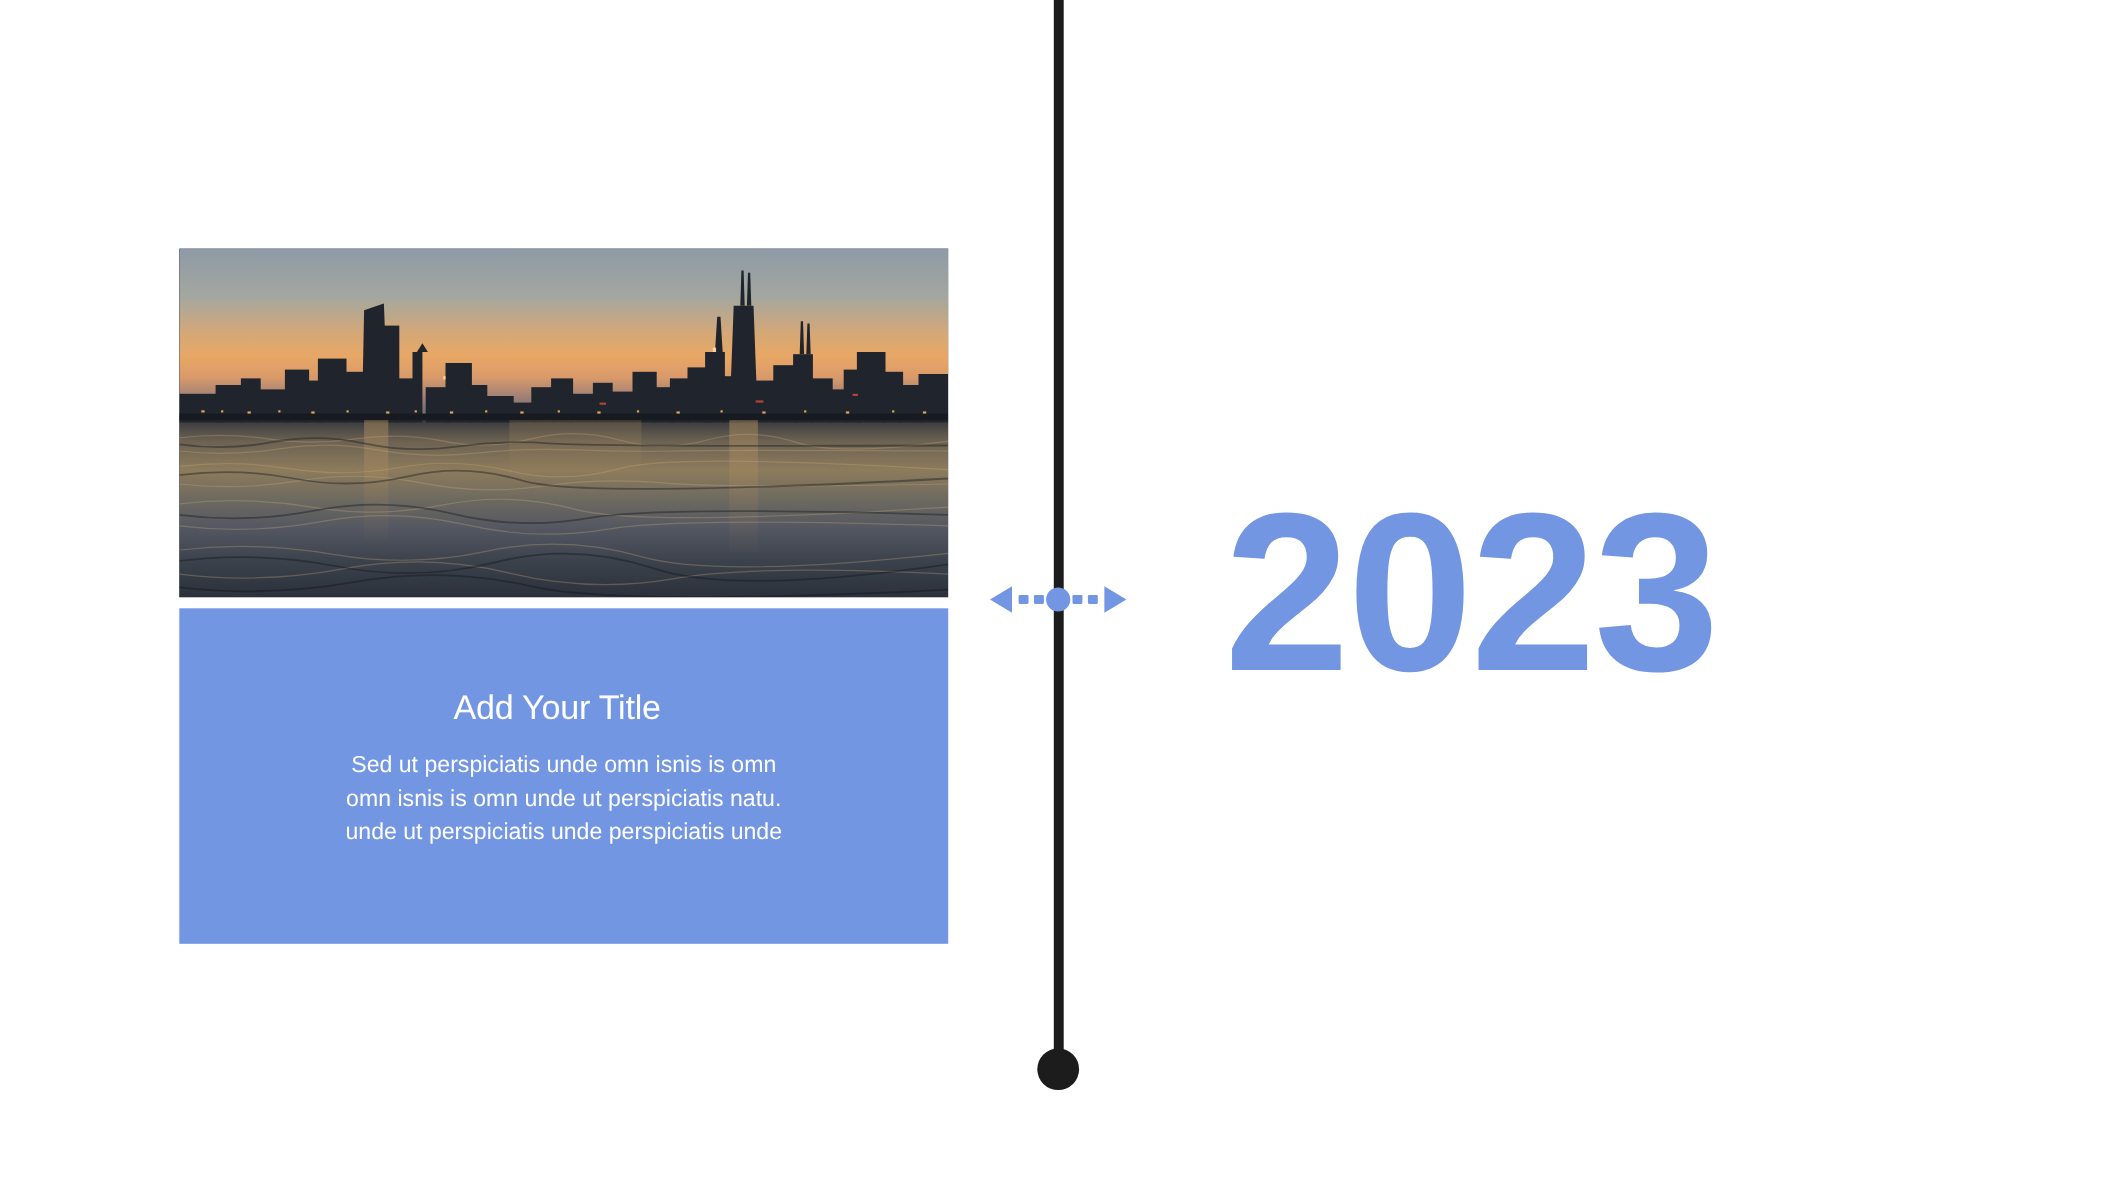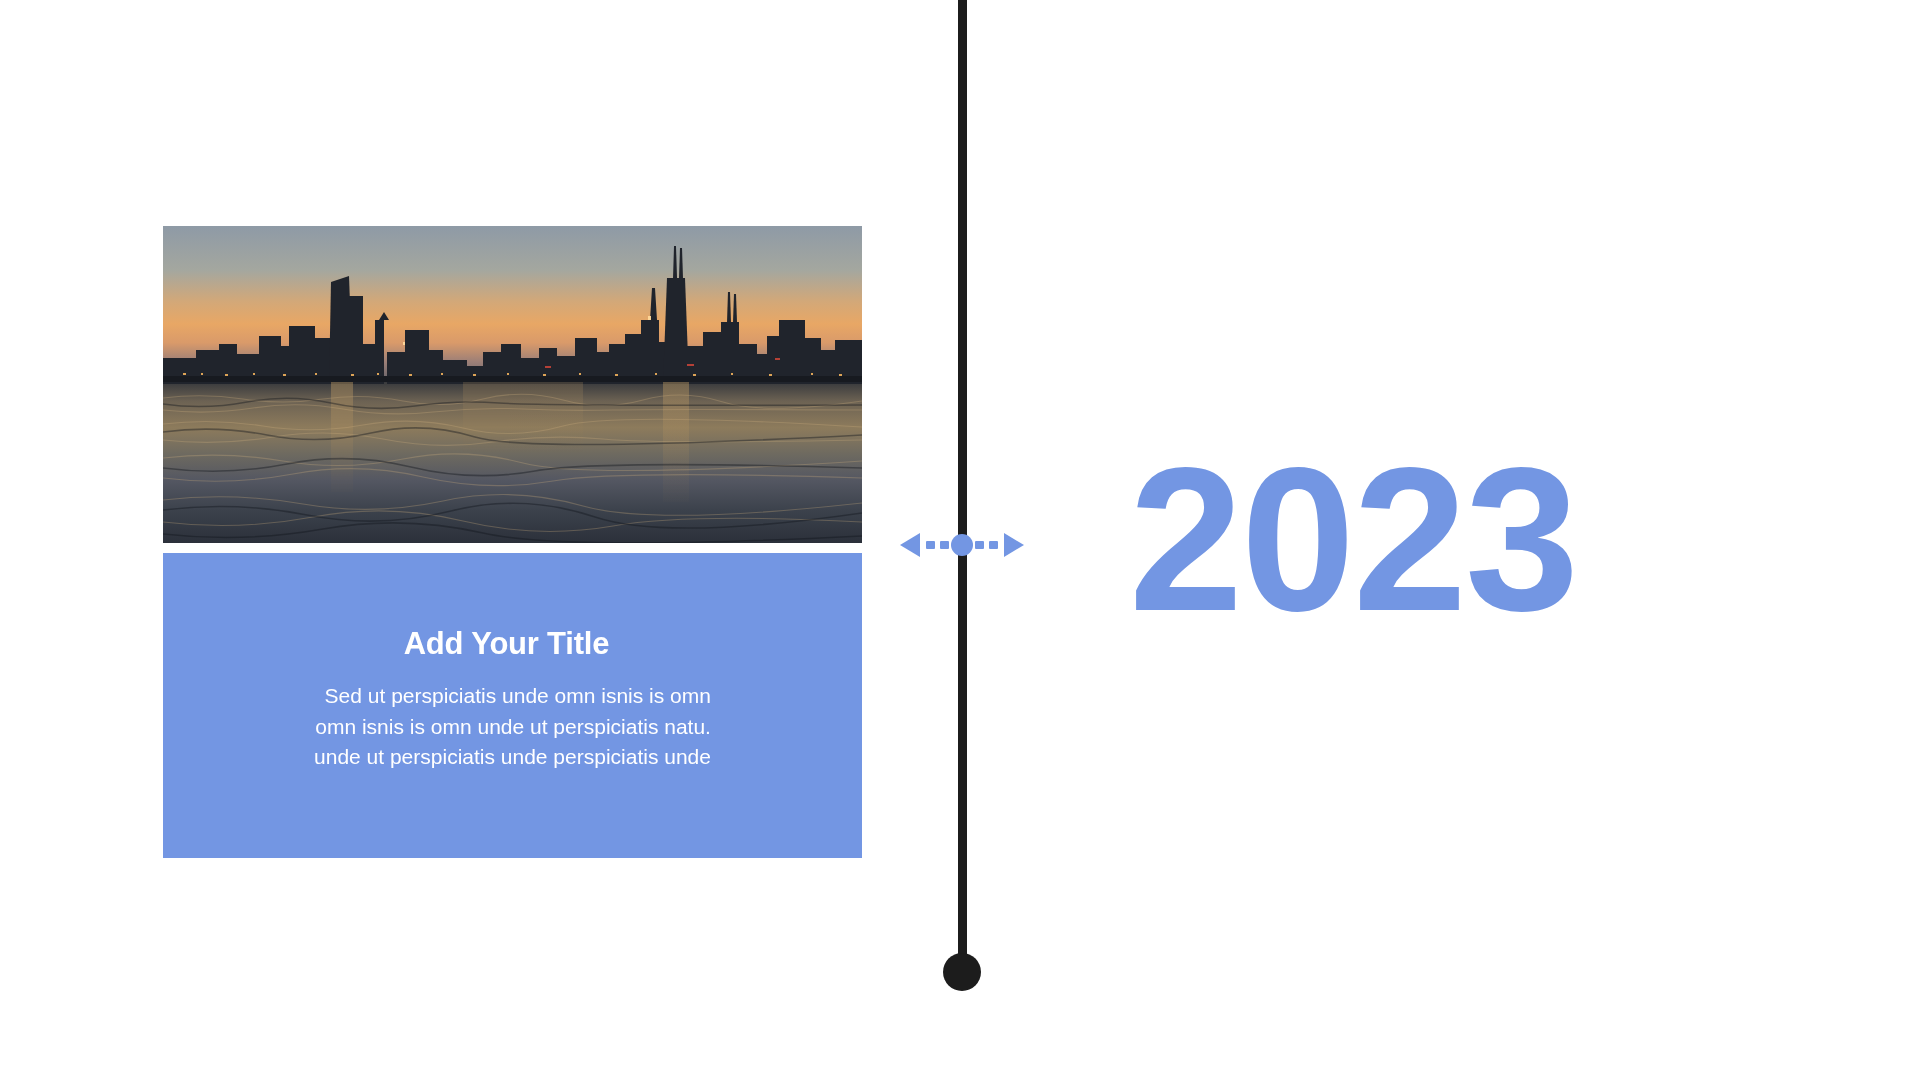--- a/index.html
+++ b/index.html
@@ -84,49 +84,48 @@
     box-sizing: border-box;
     display: flex;
     flex-direction: column;
     align-items: center;
     justify-content: flex-start;
     padding-top: 74px;
   }
   .card-title {
     color: #ffffff;
     font-size: 31px;
-    font-weight: 700;
+    font-weight: 400;
     letter-spacing: -0.2px;
     line-height: 1.1;
     margin: 0 12px 20px 0;
     text-align: center;
   }
   .card-body {
     color: #ffffff;
     font-size: 21px;
     font-weight: 400;
     line-height: 1.45;
     text-align: center;
     margin: 0;
     max-width: 470px;
   }
-  .card-body .line { display: block; white-space: nowrap; text-align: right; }
+  .card-body .line { display: block; white-space: nowrap; }
 
   
   .year {
     position: absolute;
     left: 1113px;
     top: 436px;
     color: #7396e3;
     font-size: 205px;
     font-weight: 700;
     line-height: 1;
     letter-spacing: -2px;
     white-space: nowrap;
-    margin-left: 16px;
   }
 </style>
 </head>
 <body>
 
 <div class="slide">
 
   <div class="timeline-axis"></div>
   <div class="timeline-end-dot"></div>
 

